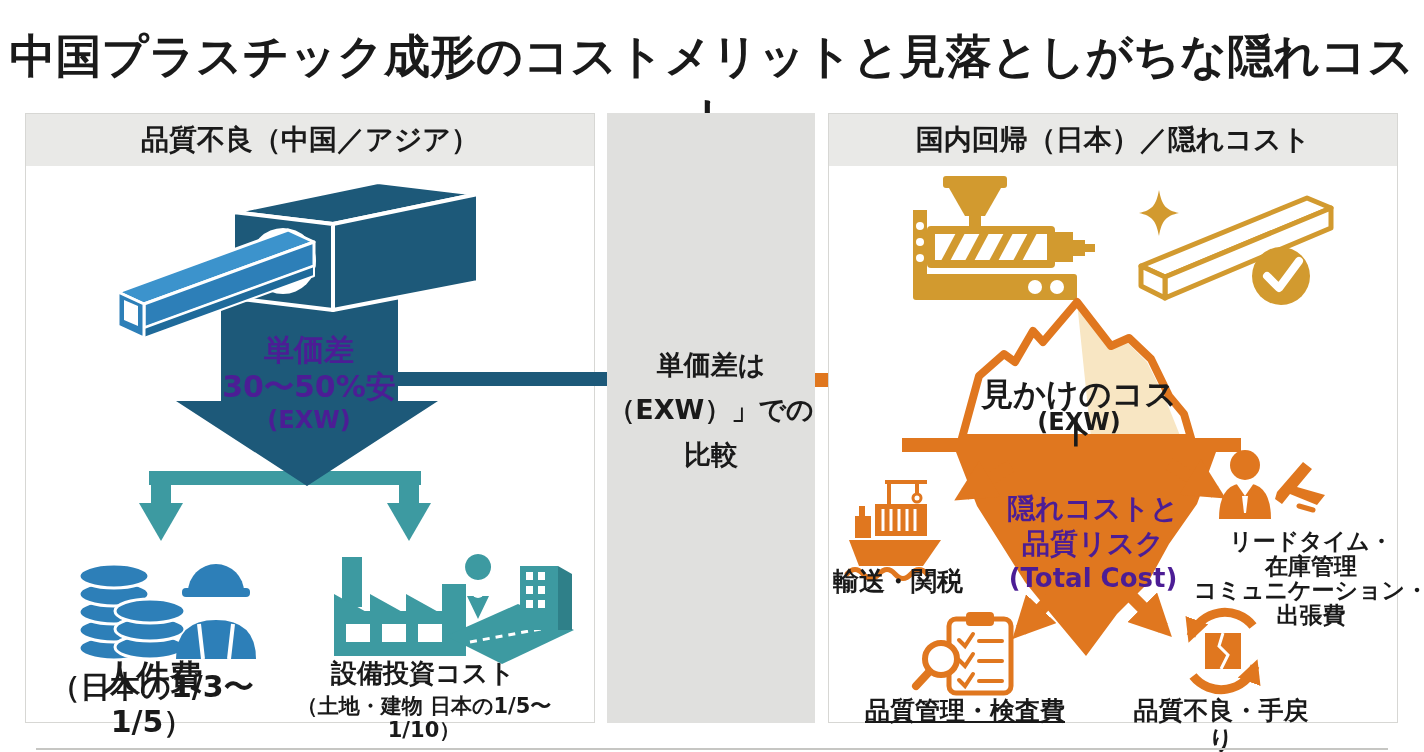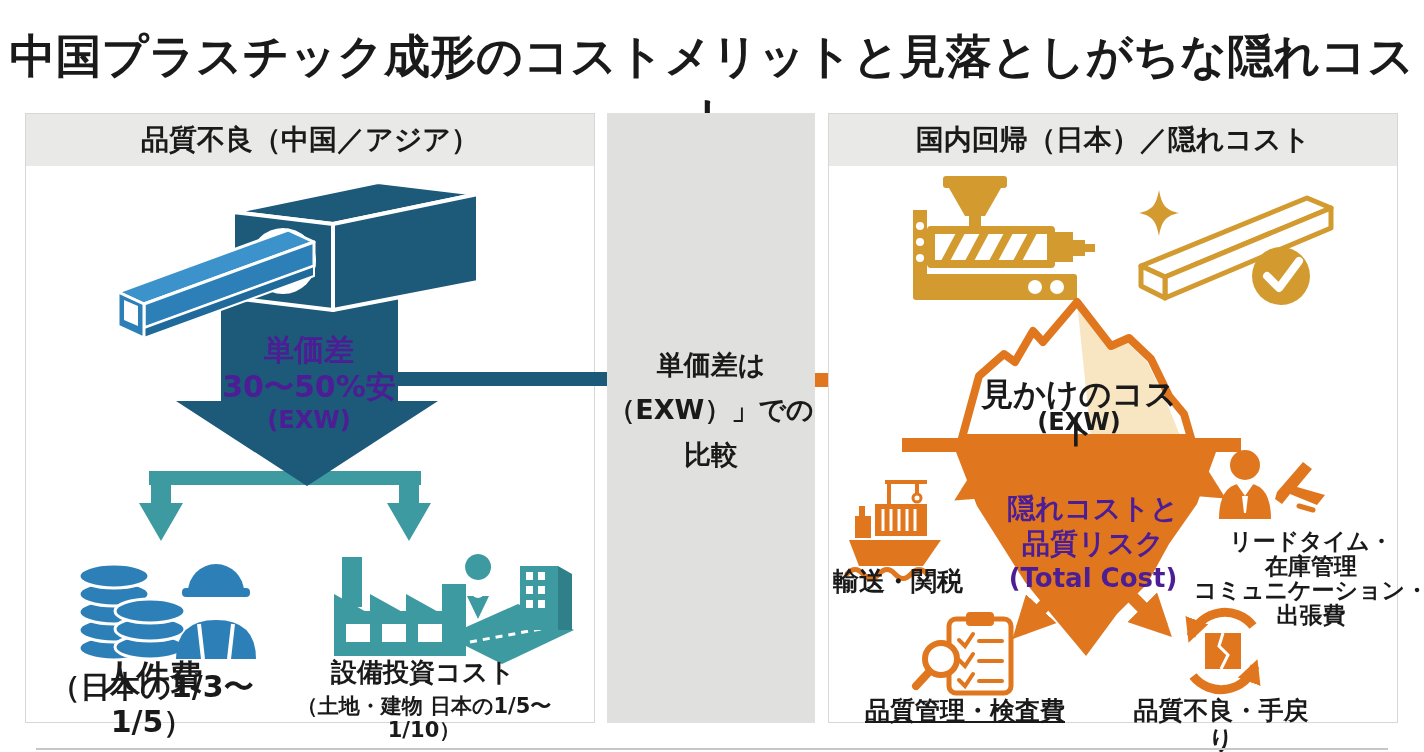--- a/index.html
+++ b/index.html
@@ -103,21 +103,21 @@
         <circle cx="452" cy="478" r="6" fill="#ffffff"></circle>
       </g>
     </svg>
 
     <div class="lbl white" style="top:219px;left:183px;width:200px;font-size:30px;">単価差</div>
     <div class="lbl white" style="top:256px;left:158px;width:250px;font-size:30px;">30〜50%安</div>
     <div class="lbl white" style="top:293px;left:183px;width:200px;font-size:24px;">(EXW)</div>
 
     <div class="lbl" style="top:544px;left:27px;width:200px;font-size:33px;">人件費</div>
     <div class="lbl" style="top:556px;left:6px;width:240px;font-size:30px;">（日本の1/3〜1/5）</div>
-    <div class="lbl" style="top:544px;left:297px;width:200px;font-size:26px;font-family:Liberation Serif, serif;">設備投資コスト</div>
+    <div class="lbl" style="top:544px;left:297px;width:200px;font-size:26px;">設備投資コスト</div>
     <div class="lbl" style="top:580px;left:262px;width:272px;font-size:21px;">（土地・建物 日本の1/5〜1/10）</div>
   </div>
 
   <div class="abs strip" style="left:607px;top:113px;width:208px;height:610px;">
     <div class="note">
       <div>単価差は</div>
       <div>（EXW）」での</div>
       <div>比較</div>
     </div>
   </div>

